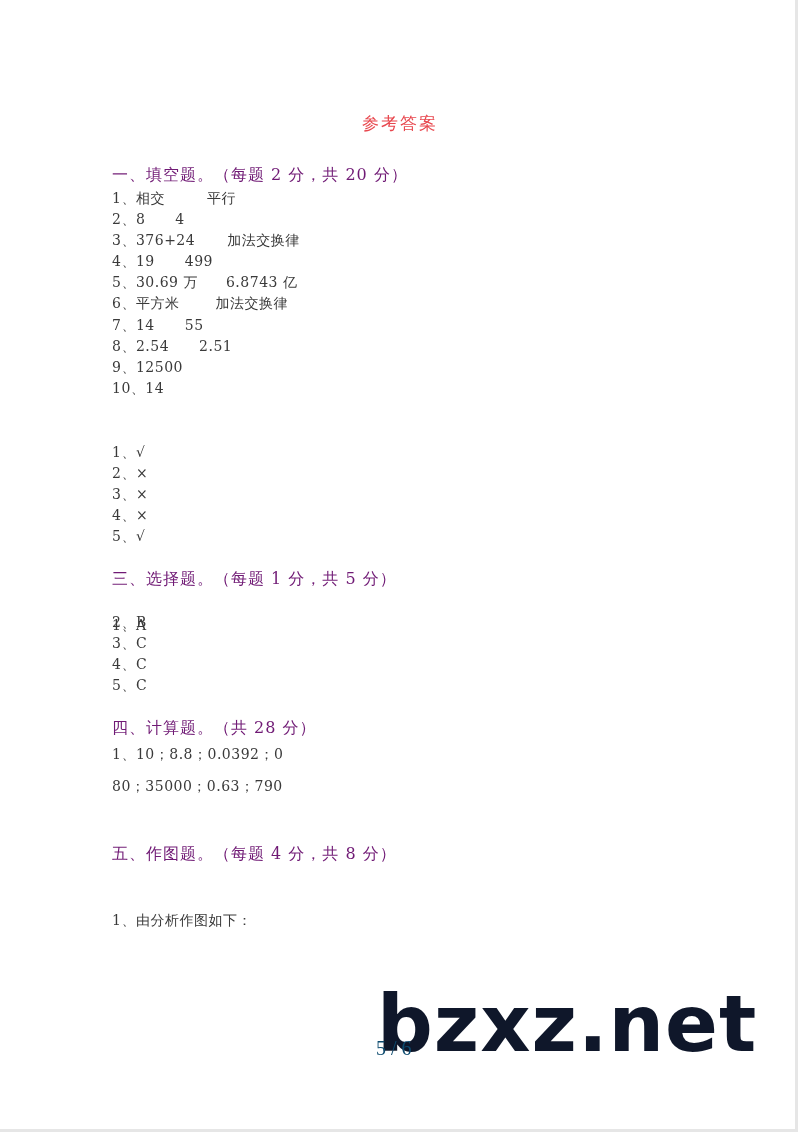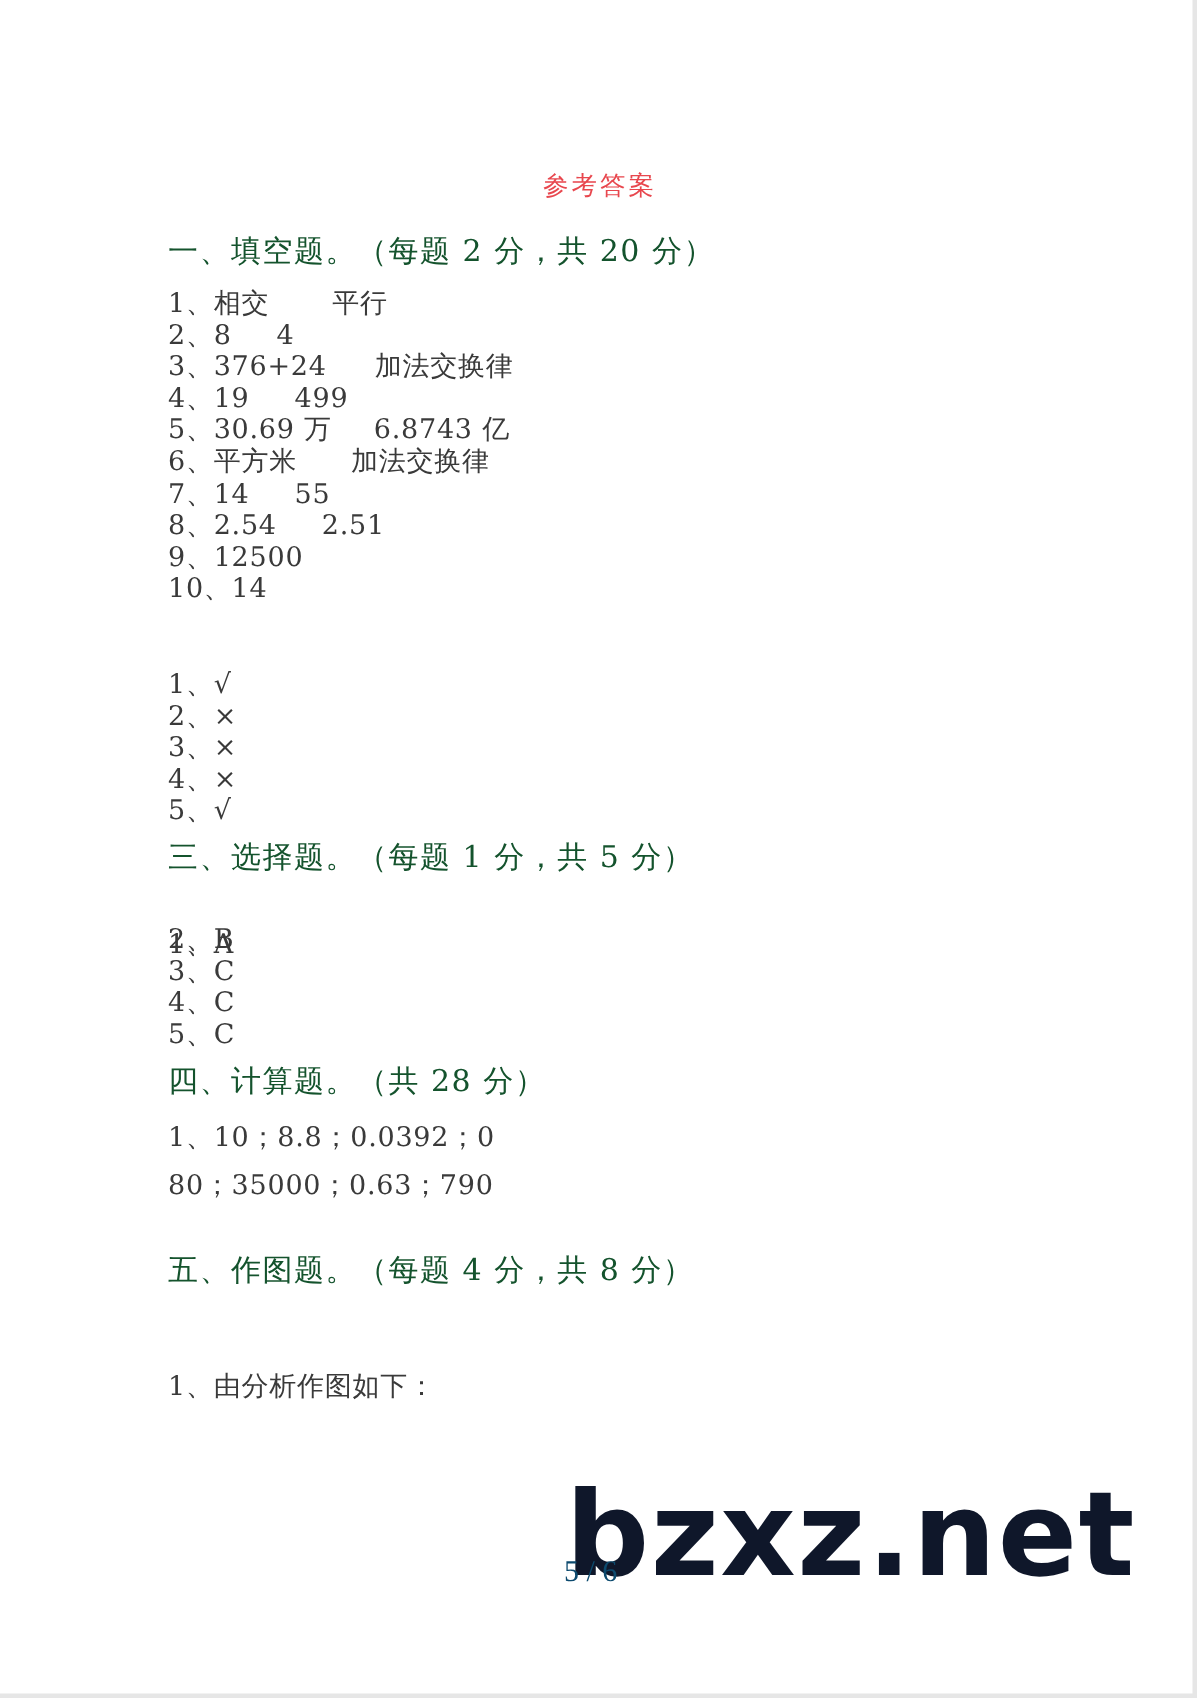--- a/index.html
+++ b/index.html
@@ -31,29 +31,30 @@
       width: 800px;
       top: 112px;
       text-align: center;
       font-size: 17px;
       letter-spacing: 2px;
       color: #e8474e;
     }
     .heading {
       position: absolute;
       left: 112px;
-      font-size: 20px;
-      color: #14532d;
+      font-size: 16px;
+      color: #701a75;
       letter-spacing: 1px;
       white-space: nowrap;
+      margin-top: 11px;
     }
     .line {
       position: absolute;
       left: 112px;
-      font-size: 18px;
+      font-size: 14px;
       color: #3a3a3a;
       white-space: nowrap;
       letter-spacing: 0.5px;
     }
     .line .gap {
       display: inline-block;
     }
     .watermark {
       position: absolute;
       left: 377px;

